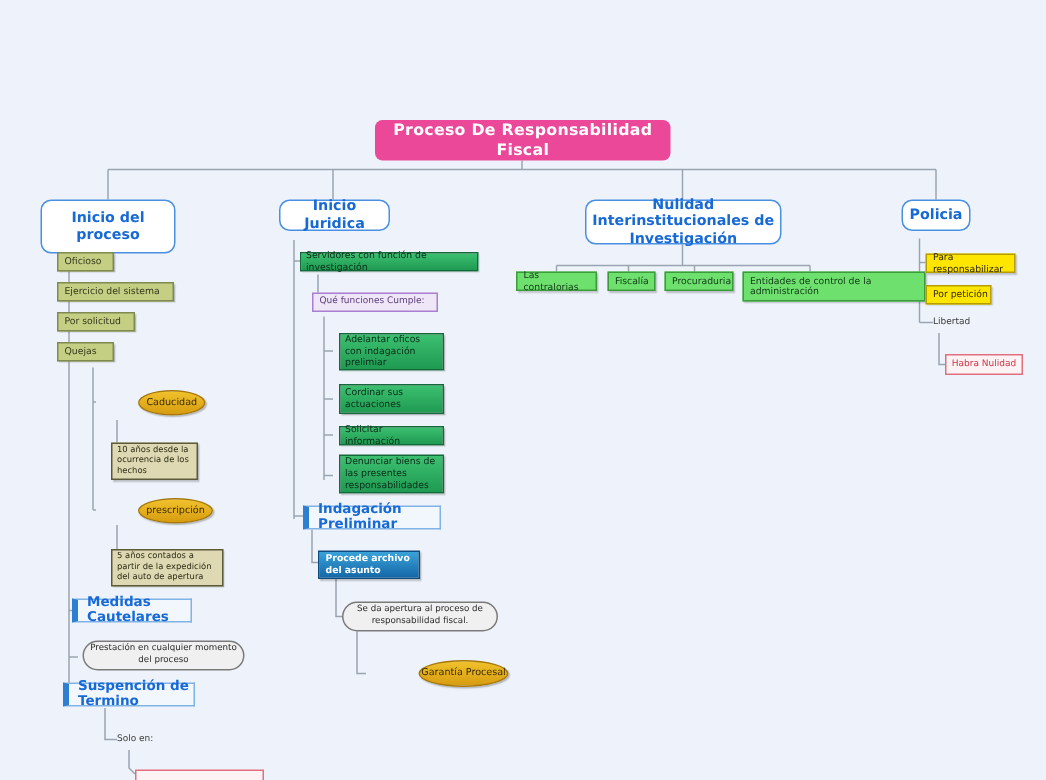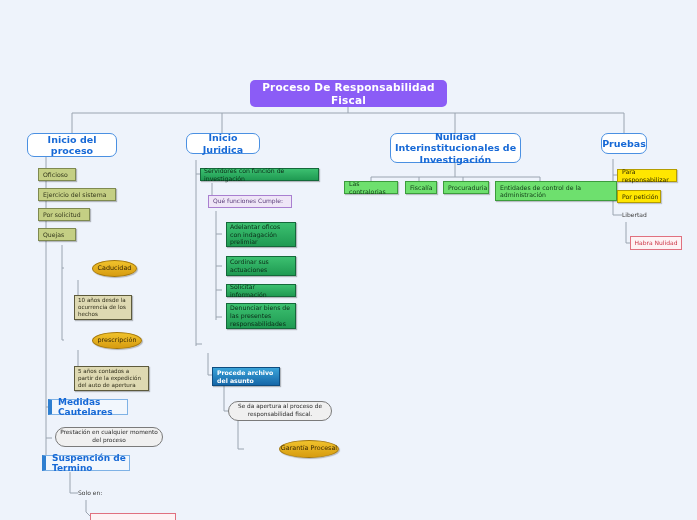--- a/index.html
+++ b/index.html
@@ -9,21 +9,21 @@
     font-family:"DejaVu Sans","Liberation Sans",sans-serif;
     overflow:hidden;
     position:relative;
   }
   #canvas{position:absolute;left:0;top:0;width:697px;height:520px;}
   svg.lines{position:absolute;left:0;top:0;width:697px;height:520px;pointer-events:none;}
   .node{position:absolute;box-sizing:border-box;}
 
   
   .root{
-    background:#8b5cf6;color:#fff;border-radius:5px;
+    background:#ec4899;color:#fff;border-radius:5px;
     font-weight:bold;font-size:10.5px;letter-spacing:.2px;
     display:flex;align-items:center;justify-content:center;
     text-align:center;line-height:1.15;
   }
   
   .branch{
     background:#fff;border:1.6px solid #4a90e2;border-radius:7px;
     color:#1769d6;font-weight:bold;font-size:9.5px;
     display:flex;align-items:center;justify-content:center;
     text-align:center;line-height:1.2;
@@ -178,21 +178,21 @@
       <path d="M613 175 L617 175"></path>
       <path d="M613 196 L617 196"></path>
       <path d="M613 215 L622 215"></path>
 
       <path d="M626 222 L626 243 L630 243"></path>
     </g>
   </svg>
 
   <div class="node root" style="left:250px;top:80px;width:197px;height:27px;">Proceso De Responsabilidad Fiscal</div>
 
-  <div class="node branch" style="left:27px;top:133px;width:90px;height:24px;">Inicio del proceso</div>
+  <div class="node branch" style="left:27px;top:133px;width:90px;height:36px;">Inicio del proceso</div>
 
   <div class="node olive" style="left:38px;top:168px;width:38px;height:13px;">Oficioso</div>
   <div class="node olive" style="left:38px;top:188px;width:78px;height:13px;">Ejercicio del sistema</div>
   <div class="node olive" style="left:38px;top:208px;width:52px;height:13px;">Por solicitud</div>
   <div class="node olive" style="left:38px;top:228px;width:38px;height:13px;">Quejas</div>
 
   <div class="node ellipse-gold" style="left:57px;top:260px;width:45px;height:17px;">Caducidad</div>
   <div class="node tan" style="left:74px;top:295px;width:58px;height:25px;">10 años desde la ocurrencia de los hechos</div>
 
   <div class="node ellipse-gold" style="left:57px;top:332px;width:50px;height:17px;">prescripción</div>
@@ -212,35 +212,36 @@
 
   <div class="node emerald" style="left:200px;top:168px;width:119px;height:13px;">Servidores con función de investigación</div>
 
   <div class="node lav" style="left:208px;top:195px;width:84px;height:13px;">Qué funciones Cumple:</div>
 
   <div class="node emerald" style="left:226px;top:222px;width:70px;height:25px;">Adelantar oficos con indagación prelimiar</div>
   <div class="node emerald" style="left:226px;top:256px;width:70px;height:20px;">Cordinar sus actuaciones</div>
   <div class="node emerald" style="left:226px;top:284px;width:70px;height:13px;">Solicitar información</div>
   <div class="node emerald" style="left:226px;top:303px;width:70px;height:26px;">Denunciar biens de las presentes responsabilidades</div>
 
+  <div class="node bluebar" style="left:202px;top:337px;width:92px;height:16px;">Indagación Preliminar</div>
 
   <div class="node bluegrad" style="left:212px;top:367px;width:68px;height:19px;">Procede archivo del asunto</div>
 
   <div class="node pill" style="left:228px;top:401px;width:104px;height:20px;">Se da apertura al proceso de responsabilidad fiscal.</div>
 
   <div class="node ellipse-gold" style="left:244px;top:440px;width:60px;height:18px;text-align:center;">Garantía Procesal</div>
 
   <div class="node branch" style="left:390px;top:133px;width:131px;height:30px;">Nulidad Interinstitucionales de Investigación</div>
 
   <div class="node green" style="left:344px;top:181px;width:54px;height:13px;">Las contralorias</div>
   <div class="node green" style="left:405px;top:181px;width:32px;height:13px;">Fiscalía</div>
   <div class="node green" style="left:443px;top:181px;width:46px;height:13px;">Procuraduria</div>
   <div class="node green" style="left:495px;top:181px;width:122px;height:20px;">Entidades de control de la administración</div>
 
-  <div class="node branch" style="left:601px;top:133px;width:46px;height:21px;">Pruebas</div>
+  <div class="node branch" style="left:601px;top:133px;width:46px;height:21px;">Policia</div>
 
   <div class="node yellow" style="left:617px;top:169px;width:60px;height:13px;">Para responsabilizar</div>
   <div class="node yellow" style="left:617px;top:190px;width:44px;height:13px;">Por petición</div>
 
   <div class="node plain" style="left:622px;top:210px;width:40px;height:10px;">Libertad</div>
 
   <div class="node pink" style="left:630px;top:236px;width:52px;height:14px;">Habra Nulidad</div>
 
 </div>
 

